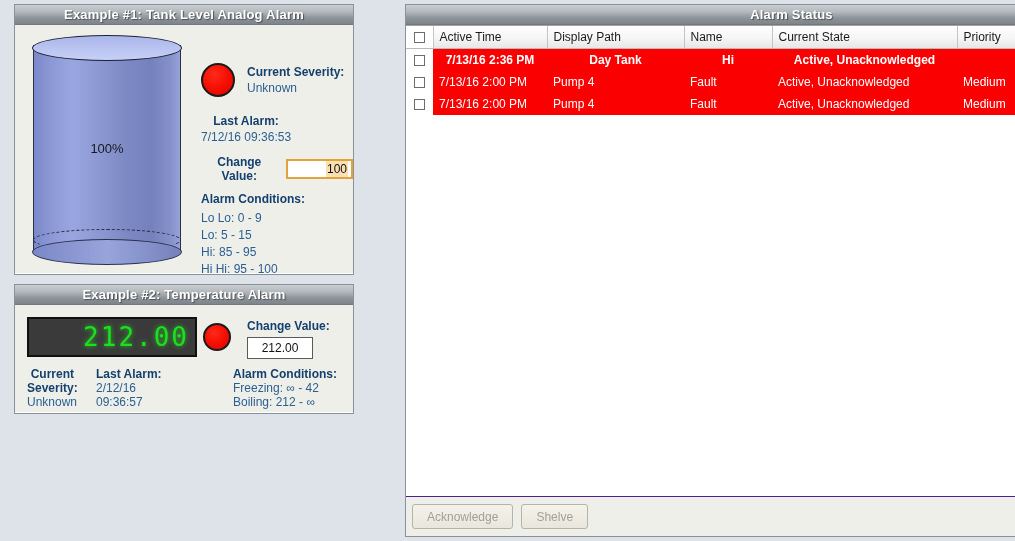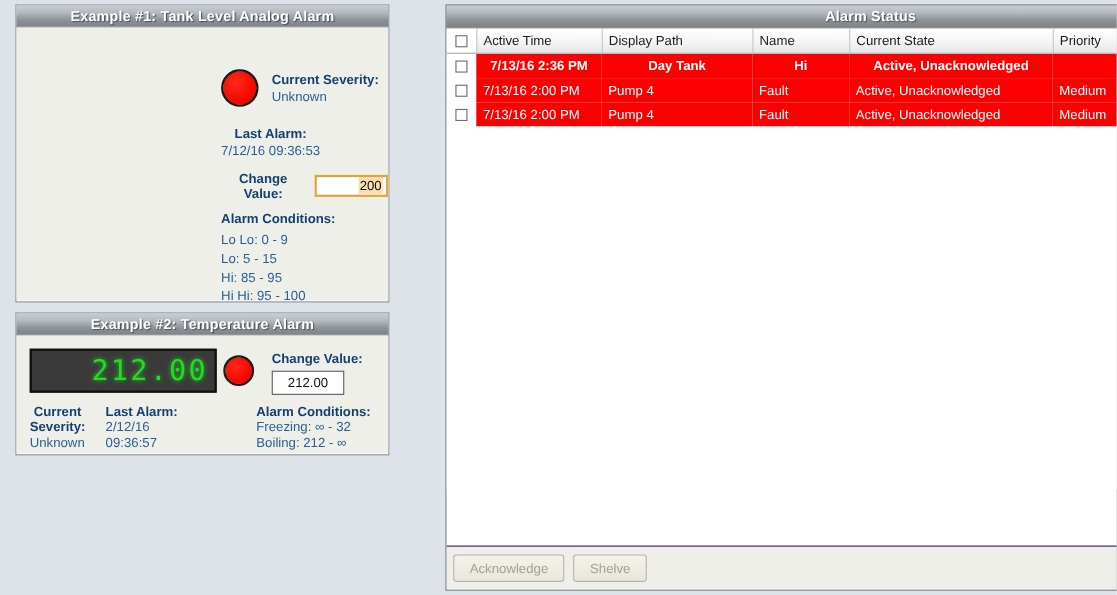--- a/index.html
+++ b/index.html
@@ -168,37 +168,44 @@
 </style>
 </head>
 <body>
 
 <div id="root">
 
   <div class="panel" id="panel-1">
     <div class="panel-title">Example #1: Tank Level Analog Alarm</div>
     <div class="panel-body">
 
+      <div class="tank-wrap">
+        <div class="tank-body"></div>
+        <div class="tank-bottom"></div>
+        <div class="tank-bottom-dash"></div>
+        <div class="tank-top"></div>
+        <div class="tank-label">100%</div>
+      </div>
 
       <div class="lamp" style="position:absolute;left:186px;top:38px;width:34px;height:34px;"></div>
 
       <div class="info-block" style="left:232px;top:40px;">
         <div class="lbl">Current Severity:</div>
         <div class="val" style="margin-top:2px;">Unknown</div>
       </div>
 
       <div class="info-block" style="left:186px;top:89px;">
         <div class="lbl">Last Alarm:</div>
         <div class="val" style="margin-top:2px;">7/12/16 09:36:53</div>
       </div>
 
       <div class="info-block" style="left:186px;top:130px;display:flex;align-items:center;gap:8px;">
         <div class="lbl">Change Value:</div>
         <div class="value-input" style="width:72px;">
-          <span class="sel">200</span>
+          <span class="sel">100</span>
         </div>
       </div>
 
       <div class="info-block" style="left:186px;top:167px;">
         <div class="lbl">Alarm Conditions:</div>
         <div class="val" style="margin-top:4px;line-height:17px;">Lo Lo: 0 - 9</div>
         <div class="val" style="line-height:17px;">Lo: 5 - 15</div>
         <div class="val" style="line-height:17px;">Hi: 85 - 95</div>
         <div class="val" style="line-height:17px;">Hi Hi: 95 - 100</div>
       </div>
@@ -230,21 +237,21 @@
       </div>
 
       <div class="info-block" style="left:81px;top:62px;">
         <div class="lbl">Last Alarm:</div>
         <div class="val">2/12/16</div>
         <div class="val">09:36:57</div>
       </div>
 
       <div class="info-block" style="left:218px;top:62px;">
         <div class="lbl">Alarm Conditions:</div>
-        <div class="val">Freezing: ∞ - 32</div>
+        <div class="val">Freezing: ∞ - 42</div>
         <div class="val">Boiling: 212 - ∞</div>
       </div>
 
     </div>
   </div>
 
   <div id="alarm-panel">
     <div class="panel-title">Alarm Status</div>
 
     <div style="position:absolute;left:0;top:21px;right:0;bottom:40px;background:#fff;overflow:hidden;">

